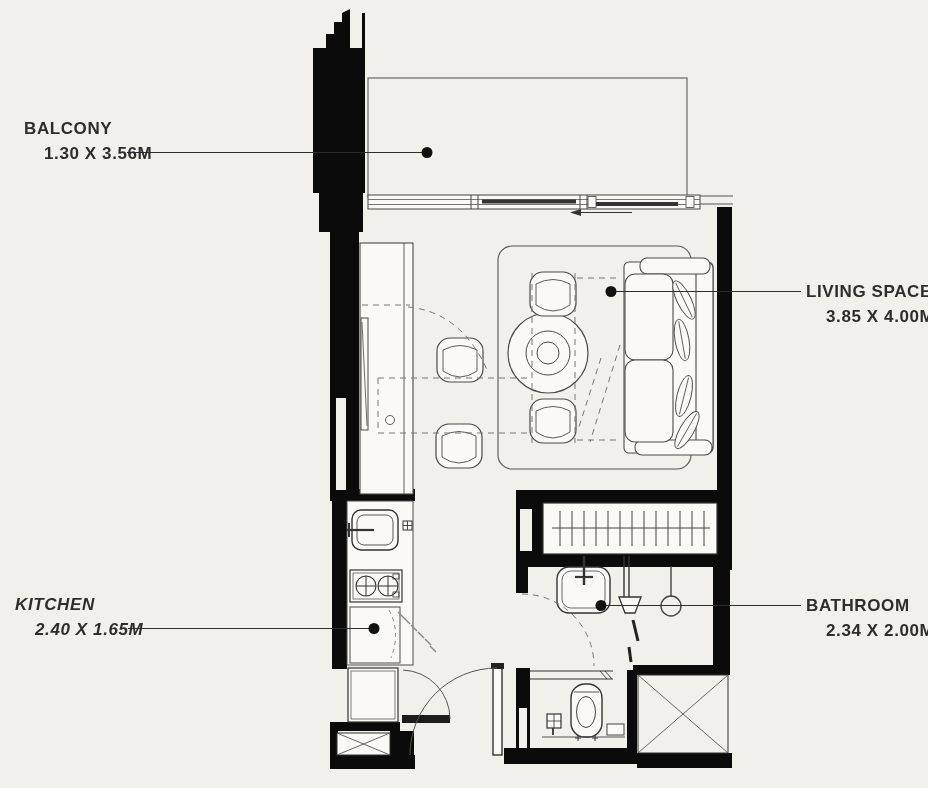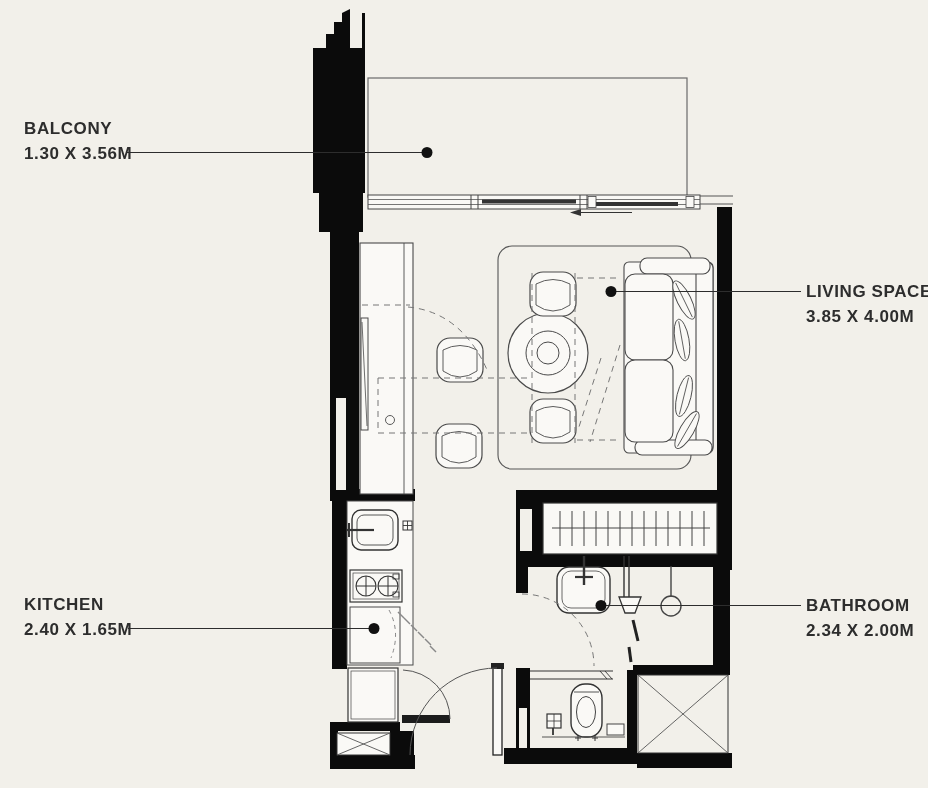--- a/index.html
+++ b/index.html
@@ -20,21 +20,21 @@
   svg{position:absolute;left:0;top:0;}
   .room-label{
     position:absolute;
     color:var(--ink);
     font-size:17px;
     font-weight:700;
     letter-spacing:0.6px;
     line-height:25px;
     white-space:nowrap;
   }
-  .room-label .dim{font-weight:700;}
+  .room-label .dim{font-weight:700;margin-left:20px;}
 </style>
 </head>
 <body>
 
 <div class="plan-wrap">
 
 <svg width="928" height="788" viewBox="0 0 928 788">
   <defs>
     <g id="chair">
       <rect x="0" y="0" width="46" height="44" rx="13" fill="var(--white)" stroke="#4a4a4a" stroke-width="1.2"></rect>
@@ -304,21 +304,21 @@
 <div class="room-label" style="left:24px;top:116px;">
   <div>BALCONY</div>
   <div class="dim">1.30 X 3.56M</div>
 </div>
 
 <div class="room-label" style="left:806px;top:279px;">
   <div>LIVING SPACE</div>
   <div class="dim">3.85 X 4.00M</div>
 </div>
 
-<div class="room-label" style="left:24px;top:592px;">
+<div class="room-label" style="left:15px;top:592px;font-style:italic;">
   <div>KITCHEN</div>
   <div class="dim">2.40 X 1.65M</div>
 </div>
 
 <div class="room-label" style="left:806px;top:593px;">
   <div>BATHROOM</div>
   <div class="dim">2.34 X 2.00M</div>
 </div>
 
 </div>

